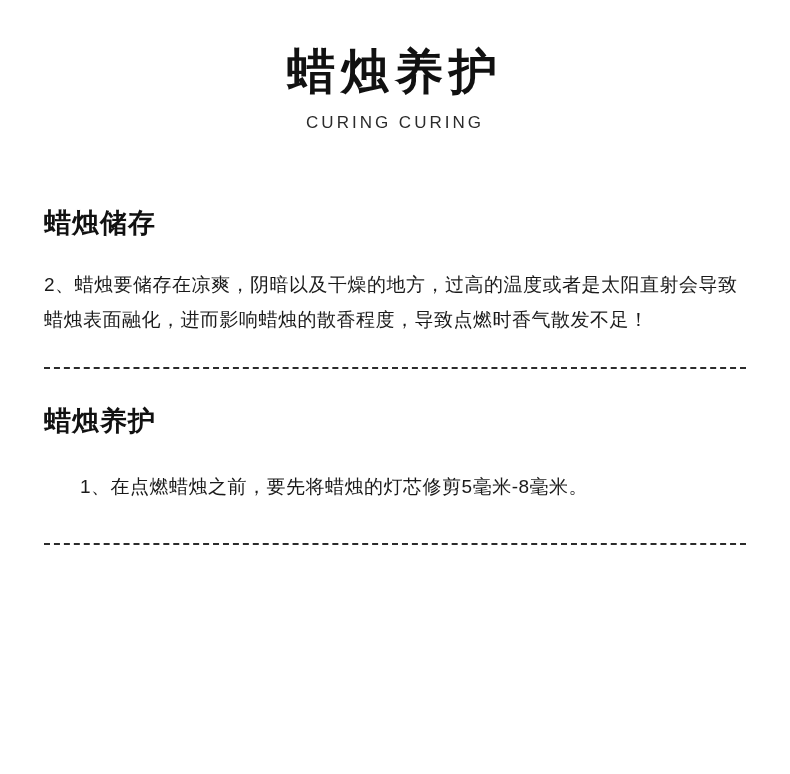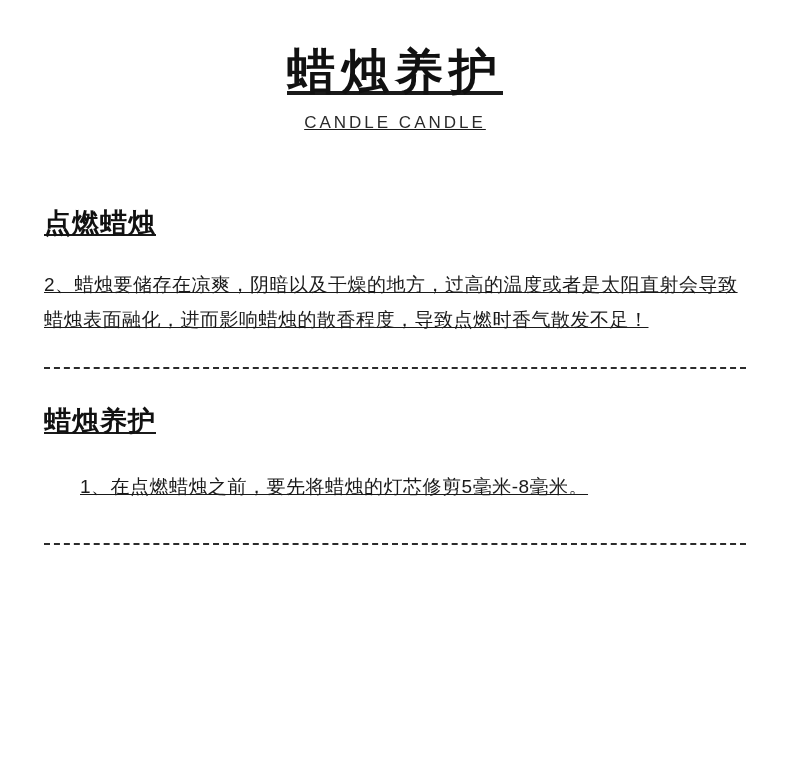--- a/index.html
+++ b/index.html
@@ -12,21 +12,20 @@
     height: 774px;
     font-family: "Liberation Sans", sans-serif;
     color: #1a1a1a;
     overflow: hidden;
   }
   .page {
     width: 790px;
     height: 774px;
     position: relative;
     box-sizing: border-box;
-    text-decoration: underline;
   }
   .header {
     text-align: center;
     padding-top: 44px;
   }
   .title-cn {
     font-size: 48px;
     font-weight: bold;
     letter-spacing: 6px;
     line-height: 1.15;
@@ -72,27 +71,27 @@
   .div1 { margin-top: 30px; }
   .div2 { margin-top: 38px; }
 </style>
 </head>
 <body>
 
 <div class="page">
 
   <div class="header">
     <div class="title-cn">蜡烛养护</div>
-    <div class="title-en">CANDLE CANDLE</div>
+    <div class="title-en">CURING CURING</div>
   </div>
 
   <div class="content">
 
     <div class="section sec1">
-      <div class="section-heading">点燃蜡烛</div>
+      <div class="section-heading">蜡烛储存</div>
       <div class="para">2、蜡烛要储存在凉爽，阴暗以及干燥的地方，过高的温度或者是太阳直射会导致蜡烛表面融化，进而影响蜡烛的散香程度，导致点燃时香气散发不足！</div>
     </div>
 
     <hr class="divider div1">
 
     <div class="section sec2">
       <div class="section-heading">蜡烛养护</div>
       <div class="para para-first">1、在点燃蜡烛之前，要先将蜡烛的灯芯修剪5毫米-8毫米。</div>
     </div>
 

